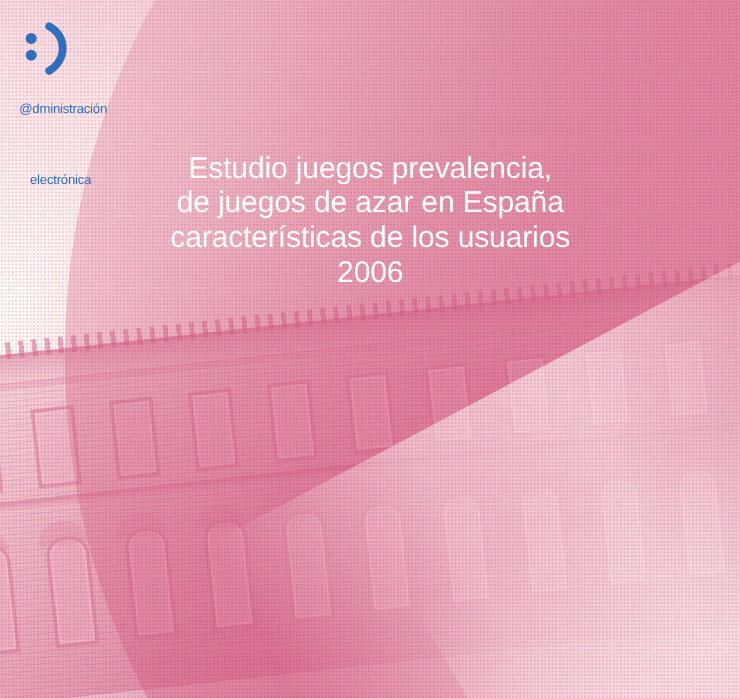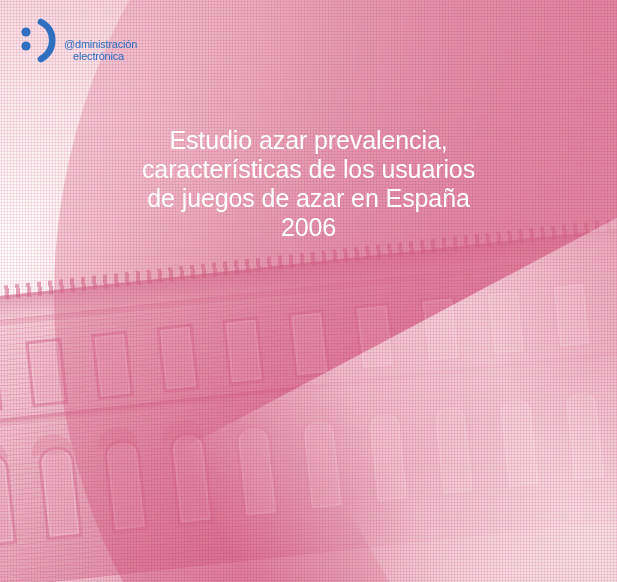--- a/index.html
+++ b/index.html
@@ -174,39 +174,39 @@
     mix-blend-mode: multiply;
     opacity: 0.85;
   }
 
   
   .logo {
     position: absolute;
     left: 16px;
     top: 18px;
     display: flex;
-    align-items: flex-end;
-    gap: 2px;
+    gap: 17px;
     z-index: 6;
+    flex-direction: column;
   }
   .logo-mark { display: block; }
   .logo-words {
     display: flex;
     flex-direction: column;
     line-height: 1.04;
     padding-bottom: 6px;
   }
   .logo-words span {
     color: #2e6fc0;
     font-size: 11px;
     font-family: "Liberation Sans", sans-serif;
     letter-spacing: -0.2px;
     white-space: nowrap;
   }
-  .logo-words .l2 { padding-left: 9px; }
+  .logo-words .l2 { padding-left: 9px; margin-top: 48px; }
 
   
   .title-block {
     position: absolute;
     left: 0;
     right: 0;
     top: 126px;
     z-index: 5;
     text-align: center;
     padding: 0 70px;
@@ -282,19 +282,19 @@
         <path d="M25 4 C40 12, 40 32, 25 41" stroke="#2e6fc0" stroke-width="6.5" fill="none" stroke-linecap="round"></path>
       </svg>
     </span>
     <span class="logo-words">
       <span class="l1">@dministración</span>
       <span class="l2">electrónica</span>
     </span>
   </div>
 
   <div class="title-block">
-    <div class="line">Estudio azar prevalencia,</div>
+    <div class="line">Estudio juegos prevalencia,</div>
+    <div class="line">de juegos de azar en España</div>
     <div class="line">características de los usuarios</div>
-    <div class="line">de juegos de azar en España</div>
     <div class="line">2006</div>
   </div>
 
 </div>
 
 </body></html>

